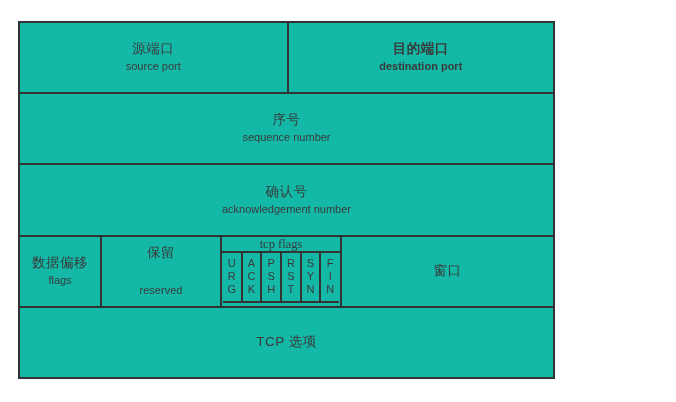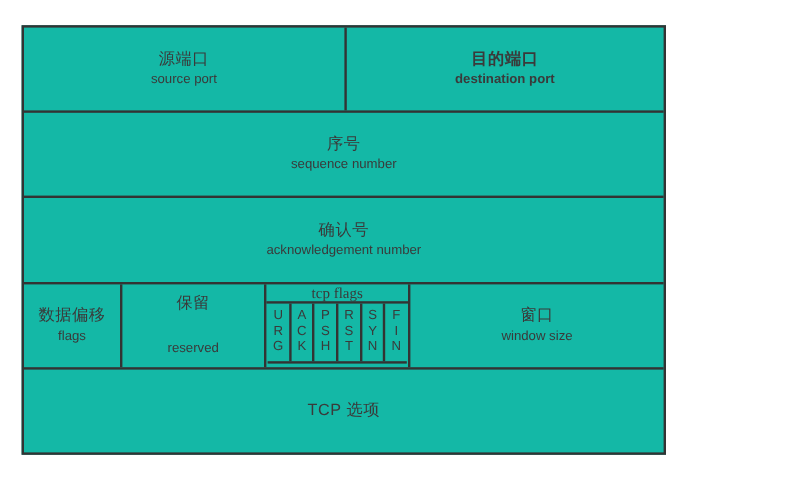--- a/index.html
+++ b/index.html
@@ -128,21 +128,20 @@
           <div class="flag-box">S
 Y
 N</div>
           <div class="flag-box">F
 I
 N</div>
         </div>
       </div>
       <div class="cell cell-window">
         <div class="zh">窗口</div>
-        <div class="en">window size</div>
       </div>
     </div>
 
 
     <div class="row">
       <div class="cell cell-full">
         <div class="zh">TCP 选项</div>
       </div>
     </div>
 

